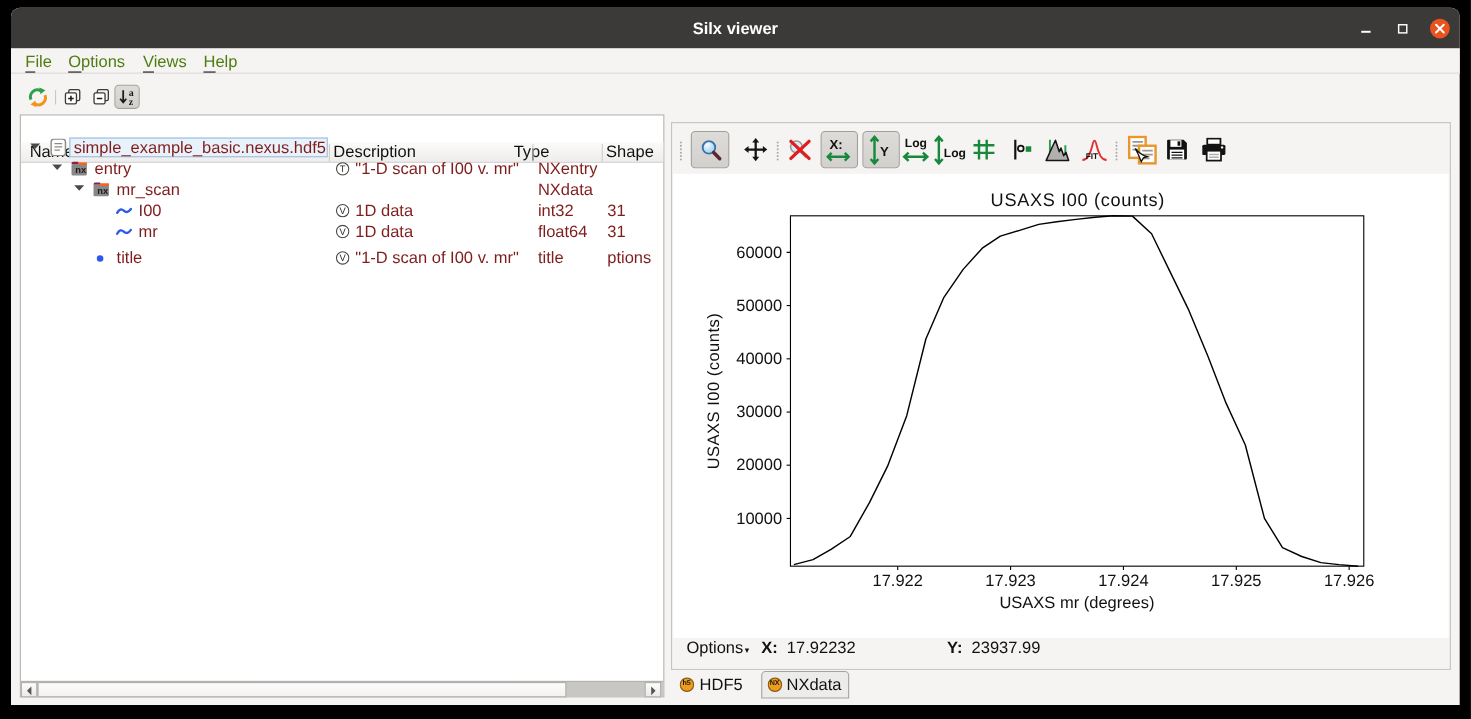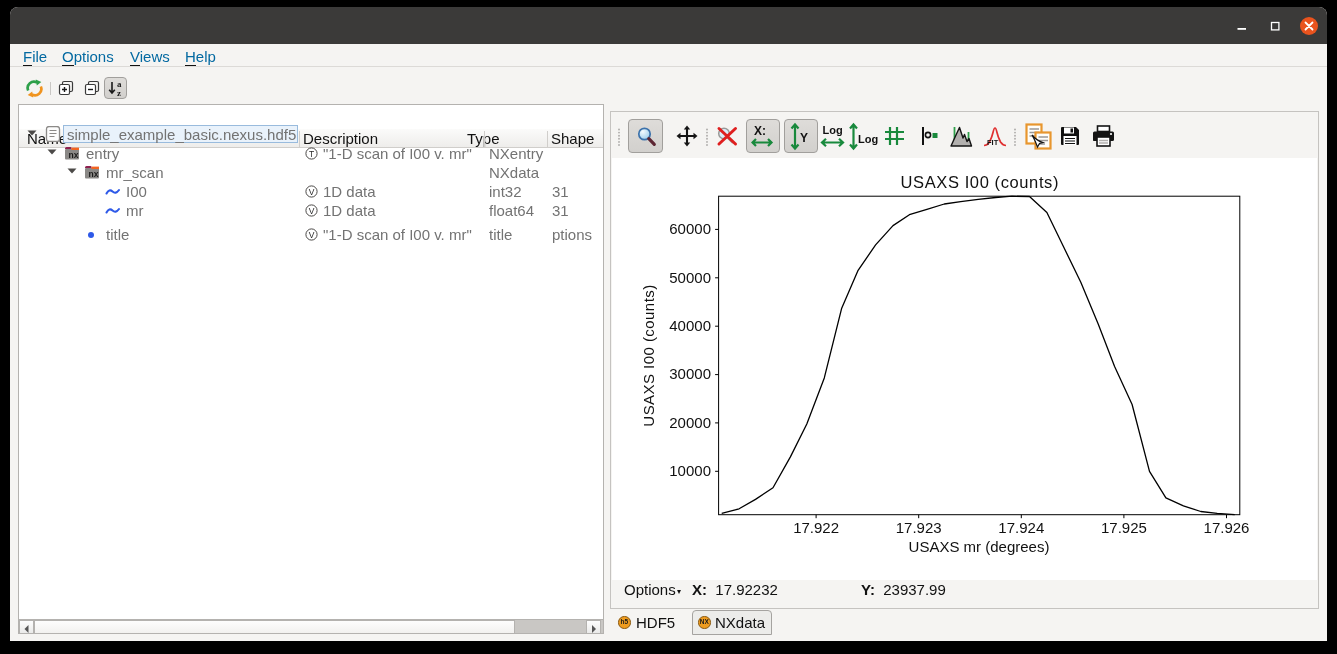--- a/index.html
+++ b/index.html
@@ -8,34 +8,34 @@
 .abs { position:absolute; }
 #win { position:absolute; left:10px; top:7px; width:1317px; height:634px;
   background:#f5f4f2; border-radius:8px 8px 0 0; }
 
 #titlebar { position:absolute; left:0; top:0; width:1317px; height:37px;
   background:#3b3a39; border-radius:8px 8px 0 0; }
 #title { position:absolute; top:11px; left:0; width:1317px; text-align:center;
   color:#ffffff; font-size:15px; font-weight:bold; }
 
 #menubar { position:absolute; left:0; top:37px; width:1317px; height:23px;
-  background:#f5f4f2; border-bottom:1px solid #dcdad7; font-size:15px; color:#0369a1; }
+  background:#f5f4f2; border-bottom:1px solid #dcdad7; font-size:15px; color:#4d7c0f; }
 .mi { position:absolute; top:4px; }
 .mi u { text-decoration:none; border-bottom:1px solid #111; padding-bottom:0px; }
 
 .sep { position:absolute; width:1px; background:#c9c7c4; }
 
 #tree { position:absolute; left:8px; top:97px; width:586px; height:530px;
   background:#ffffff; border:1px solid #b4b2af; }
 #treehdr { position:absolute; left:0; top:0; width:584px; height:19px;
   background:linear-gradient(#fbfbfa,#eeedeb); border-bottom:1px solid #d0cecb;
   font-size:15px; color:#111;margin-top:24px; }
 .hcol { position:absolute; top:0.5px; }
 .hdiv { position:absolute; top:1.5px; width:1px; height:16px; background:#d0cecb; }
-.trow { position:absolute; left:0; width:584px; height:19px; font-size:15px; color:#737373; }
+.trow { position:absolute; left:0; width:584px; height:19px; font-size:15px; color:#7f1d1d; }
 .cell { position:absolute; top:1px; white-space:nowrap; }
 
 #hscroll { position:absolute; left:0px; top:514px; width:584px; height:14px;
   background:#c9c7c4; border-top:1px solid #b4b2af; }
 .sbtn { position:absolute; top:0; width:15px; height:14px;
   background:linear-gradient(#fdfdfd,#eaeae9); border:1px solid #b4b2af; }
 #sthumb { position:absolute; left:15px; top:0; width:481px; height:14px;
   background:linear-gradient(#fdfdfd,#f2f1ef); border:1px solid #b4b2af; }
 
 #rfield { position:absolute; left:600px; top:71px; width:708px; height:27px;
@@ -51,20 +51,21 @@
 #tabsel { position:absolute; left:682px; top:1px; width:80px; height:25px;
   background:#ececea; border:1px solid #a5a3a0; border-radius:4px 4px 0 0; }
 .tabico { position:absolute; width:12.5px; height:12.5px; border-radius:50%;
   background:#ef9c1f; border:1.5px solid #8a5a12; color:#1a1a1a; font-size:6.5px;
   font-weight:bold; text-align:center; line-height:10px; }
 </style>
 </head>
 <body>
 <div id="win">
   <div id="titlebar">
+    <div id="title">Silx viewer</div>
     <svg class="abs" style="left:1225px;top:13.5px" width="16" height="16">
         <rect x="2.5" y="7" width="8.5" height="1.8" fill="#fff"></rect>
       </svg>
     <svg class="abs" style="left:1258px;top:7.5px" width="16" height="16">
         <rect x="3.5" y="7.5" width="7.4" height="7.4" fill="none" stroke="#fff" stroke-width="1.3"></rect>
       </svg>
     <div class="abs" style="left:1289.7px;top:10px;width:18px;height:18px;border-radius:50%;background:#e9531e"></div>
     <svg class="abs" style="left:1289.7px;top:10px" width="18" height="18">
         <path d="M5.5 5.5 L12.5 12.5 M12.5 5.5 L5.5 12.5" stroke="#fff" stroke-width="1.8" stroke-linecap="round"></path>
       </svg>

